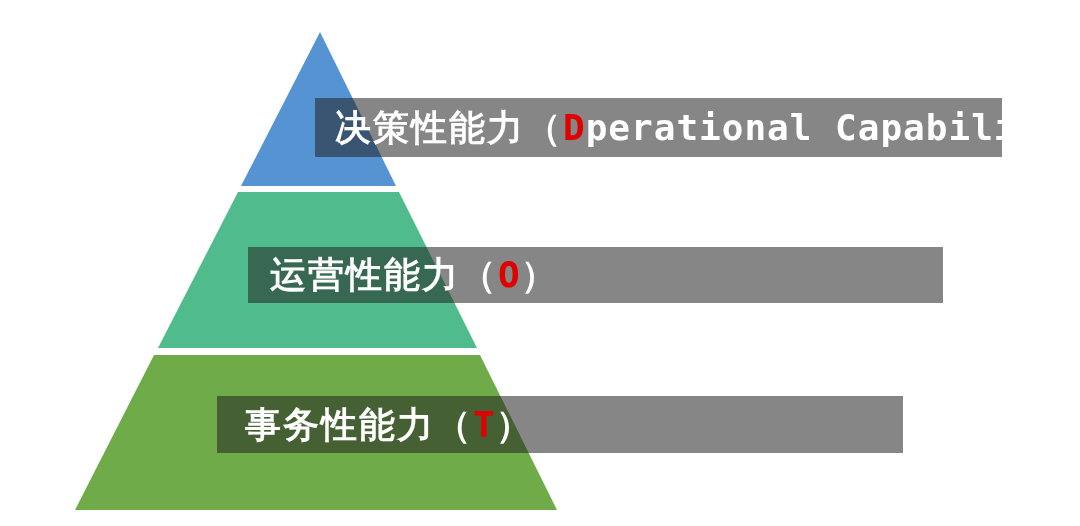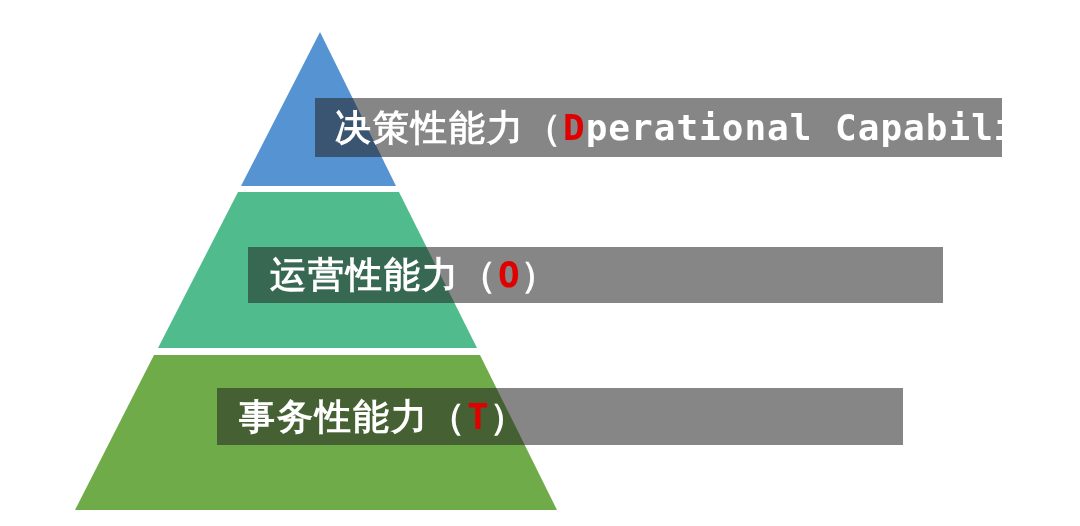--- a/index.html
+++ b/index.html
@@ -30,21 +30,21 @@
     background: rgba(35, 35, 35, 0.55);
     color: #ffffff;
     font-size: 36px;
     font-weight: bold;
     letter-spacing: 1px;
     white-space: nowrap;
     line-height: 1;
   }
   .banner-1 { left: 315px; top:  98px; width: 687px; height: 59px; padding-left: 20px; }
   .banner-2 { left: 248px; top: 247px; width: 695px; height: 56px; padding-left: 22px; }
-  .banner-3 { left: 217px; top: 388px; width: 686px; height: 57px; padding-left: 22px; }
+  .banner-3 { left: 217px; top: 396px; width: 686px; height: 57px; padding-left: 28px; }
   .zh { letter-spacing: 2px; }
   .first-letter { color: #e00000; }
 </style>
 </head>
 <body>
 
 <div class="stage">
 
   <svg class="pyramid-svg" viewBox="0 0 1080 526" aria-hidden="true">
     <polygon points="320,32 241,186 396,186" fill="#5593D2"></polygon>

